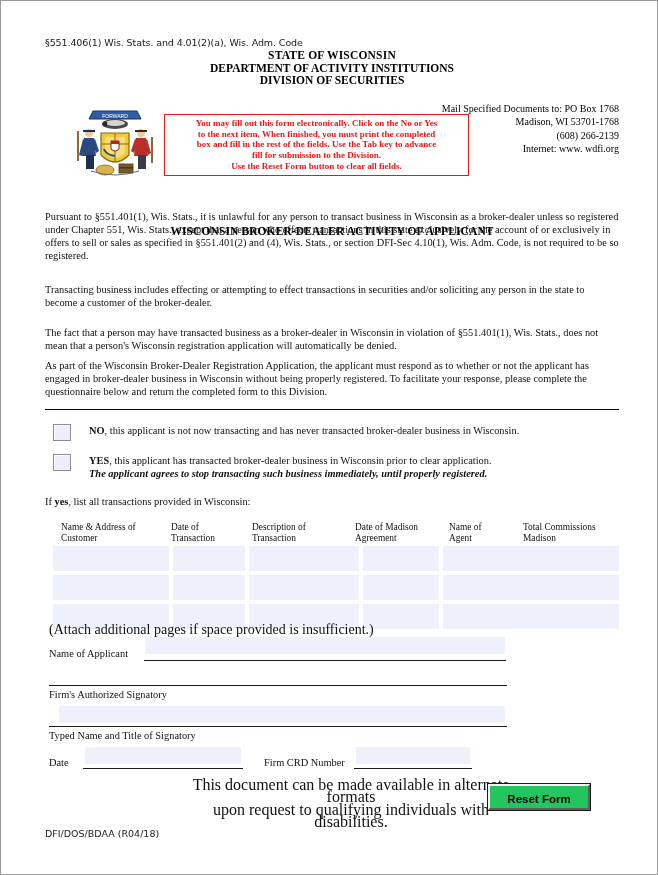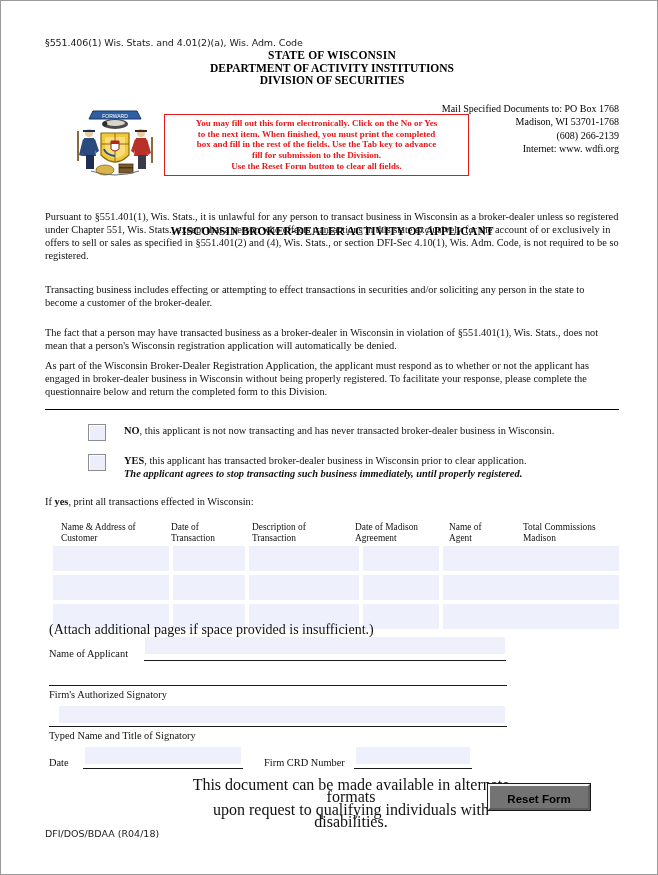--- a/index.html
+++ b/index.html
@@ -61,21 +61,21 @@
   #p2{top:282px;}
   #p3{top:318px;margin-top:7px;}
   #p4{top:358px;}
 
   .rule{
     position:absolute;left:0;top:408px;width:574px;height:0;
     border-top:1.6px solid #000;
   }
 
   
-  .cbrow{position:absolute;left:8px;width:566px;margin-left:35px;}
+  .cbrow{position:absolute;left:8px;width:566px;}
   #cb-no{top:423px;}
   #cb-yes{top:453px;}
   .cbox{
     position:absolute;left:0;top:0;width:18px;height:17px;
     background:#eceffb;border:1px solid #8d8d8d;box-sizing:border-box;
     box-shadow:inset 1px 1px 0 #ffffff;
   }
   .cbtext{
     margin-left:36px;font-family:"Liberation Serif", serif;font-size:10.4px;
     line-height:13px;color:#111;
@@ -115,21 +115,21 @@
   .fld-fill{position:absolute;background:#eef0fb;height:17px;}
   .fld-line{position:absolute;height:0;border-top:1px solid #1b1b1b;}
 
   
   .footnote{
     position:absolute;left:146px;top:778px;width:320px;text-align:center;
     font-family:"Liberation Serif", serif;font-size:16px;line-height:12.4px;color:#111;
   }
   .resetbtn{
     position:absolute;left:443px;top:783px;width:102px;height:26px;
-    background:#737373;color:#000;font-family:"Liberation Sans", sans-serif;
+    background:#22c55e;color:#000;font-family:"Liberation Sans", sans-serif;
     font-weight:bold;font-size:11.5px;text-align:center;line-height:26px;
     border-top:2px solid #f4f4f4;border-left:2px solid #f4f4f4;
     border-right:2px solid #5e5e5e;border-bottom:2px solid #5e5e5e;
     outline:1px solid #1a1a1a;box-sizing:border-box;cursor:pointer;
   }
   .formcode{
     position:absolute;left:0;top:827px;
     font-family:"DejaVu Sans", sans-serif;font-size:9.5px;color:#1a1a1a;
   }
 </style>
@@ -228,21 +228,21 @@
 
   <div class="cbrow" id="cb-yes">
     <div class="cbox"></div>
     <div class="cbtext">
       <b>YES</b><span>, this applicant has transacted broker-dealer business in Wisconsin prior to clear application.</span>
       <span class="ital">The applicant agrees to stop transacting such business immediately, until properly registered.</span>
     </div>
   </div>
 
   <div class="ifyes">
-    <span>If </span><b>yes</b><span>, print all transactions effected in Wisconsin:</span>
+    <span>If </span><b>yes</b><span>, list all transactions provided in Wisconsin:</span>
   </div>
 
   <div class="tbl">
     <div class="thead">
       <div class="th" style="left:0;width:110px;margin-left:12px;">
             <div>Name &amp; Address of</div>
             <div>Customer</div>
           </div>
       <div class="th" style="left:122px;width:80px;">
             <div>Date of</div>

